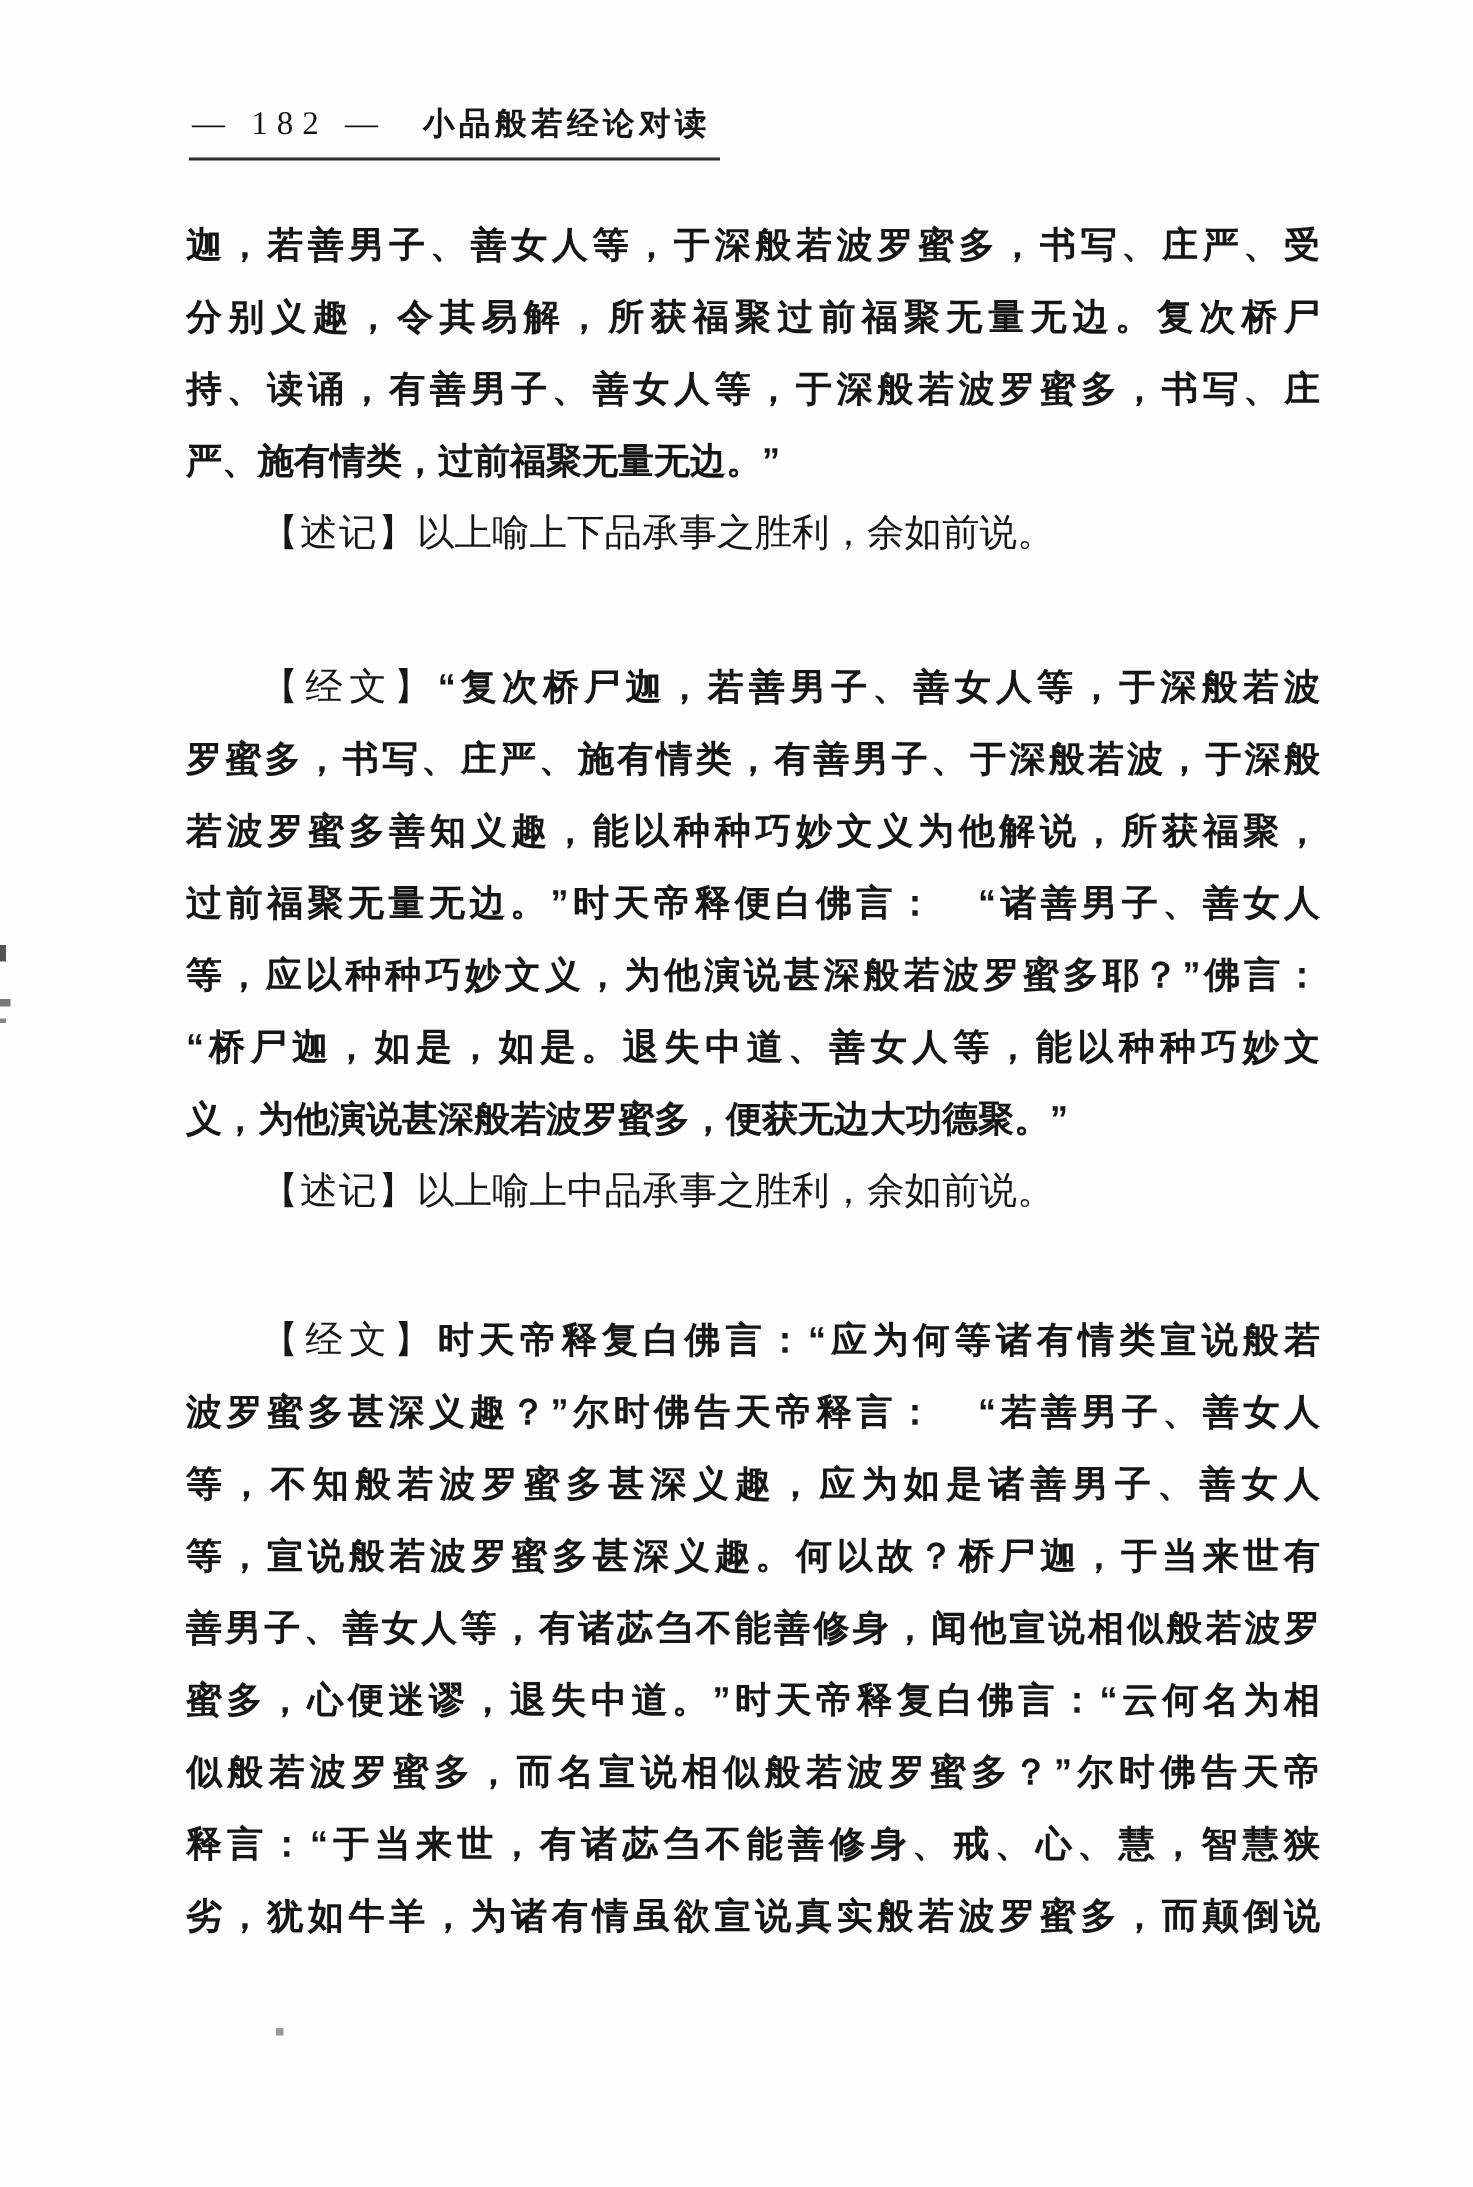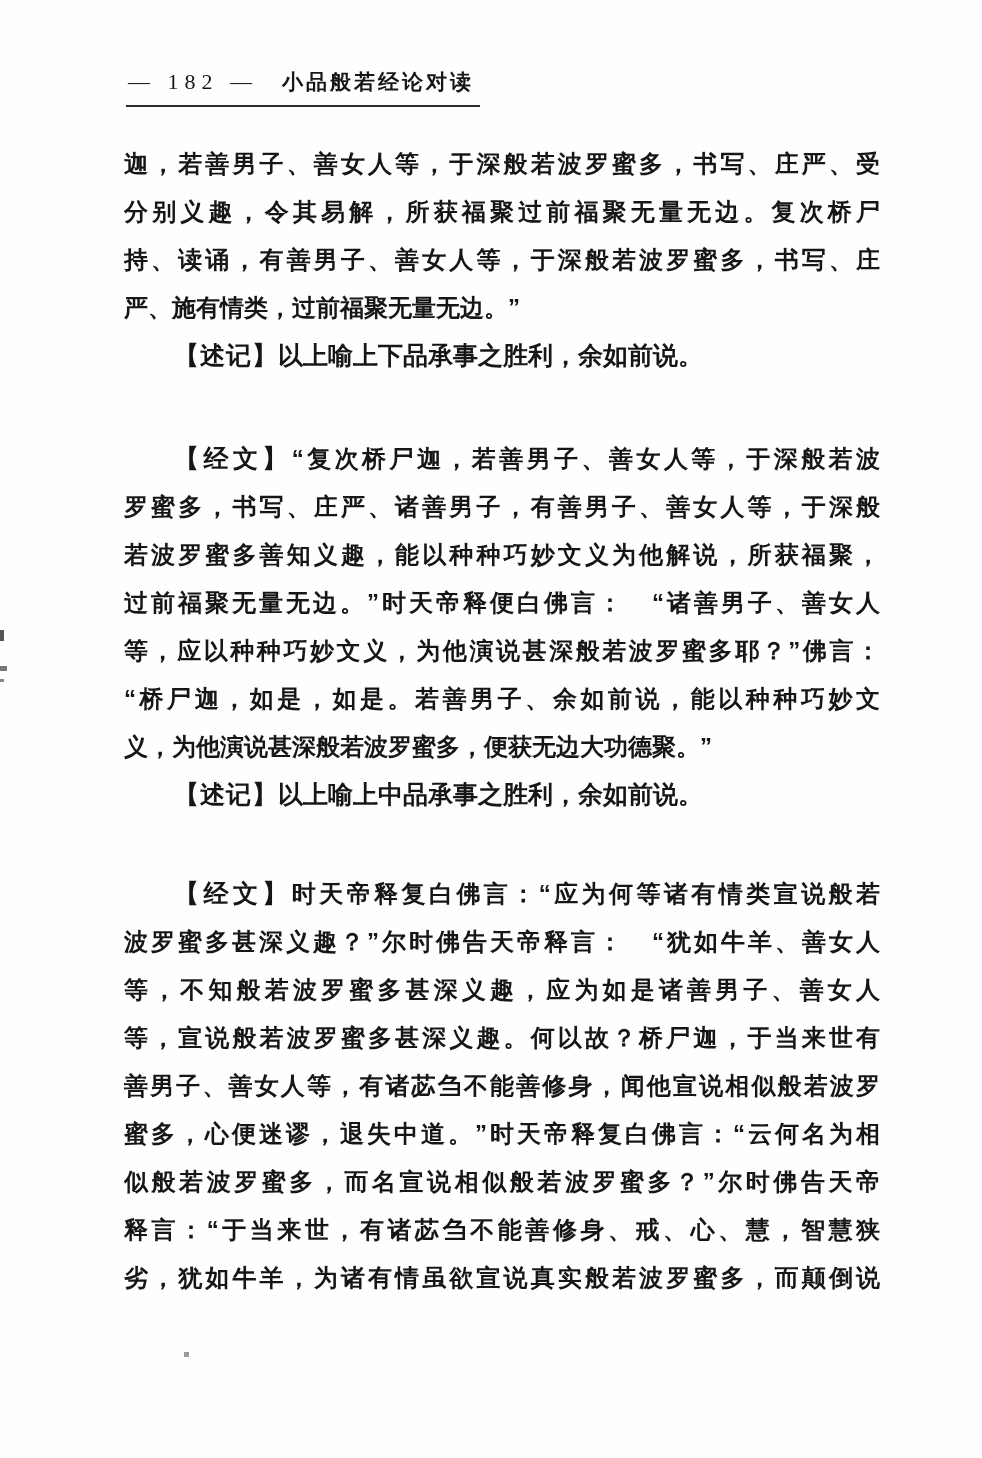--- a/index.html
+++ b/index.html
@@ -58,21 +58,21 @@
     text-align-last: left;
   }
   .indent { text-indent: 50px; }
   .scripture {
     font-family: "Liberation Sans", "DejaVu Sans", sans-serif;
     font-weight: bold;
     font-size: 24px;
   }
   .commentary, .label {
     font-family: "Liberation Serif", "DejaVu Serif", serif;
-    font-weight: bold;
+    font-weight: normal;
     font-size: 25px;
   }
   .label { letter-spacing: 1px; }
   .para-jingwen-1 { margin-top: 55px; }
   .para-jingwen-2 { margin-top: 51px; }
 
   
   .artifact { position: absolute; background: #555; }
   .artifact-1 { left: 0; top: 630px; width: 4px; height: 11px; }
   .artifact-2 { left: 0; top: 666px; width: 7px; height: 5px; background: #777; }
@@ -98,35 +98,35 @@
       <div class="line scripture">持、读诵，有善男子、善女人等，于深般若波罗蜜多，书写、庄</div>
       <div class="line scripture endleft">严、施有情类，过前福聚无量无边。”</div>
     </div>
 
     <div>
       <div class="line commentary endleft indent"><span class="label">【述记】</span><span>以上喻上下品承事之胜利，余如前说。</span></div>
     </div>
 
     <div class="para-jingwen-1">
       <div class="line scripture indent"><span class="label">【经文】</span><span>“复次桥尸迦，若善男子、善女人等，于深般若波</span></div>
-      <div class="line scripture">罗蜜多，书写、庄严、诸善男子，有善男子、善女人等，于深般</div>
+      <div class="line scripture">罗蜜多，书写、庄严、施有情类，有善男子、于深般若波，于深般</div>
       <div class="line scripture">若波罗蜜多善知义趣，能以种种巧妙文义为他解说，所获福聚，</div>
       <div class="line scripture">过前福聚无量无边。”时天帝释便白佛言：　“诸善男子、善女人</div>
       <div class="line scripture">等，应以种种巧妙文义，为他演说甚深般若波罗蜜多耶？”佛言：</div>
-      <div class="line scripture">“桥尸迦，如是，如是。若善男子、余如前说，能以种种巧妙文</div>
+      <div class="line scripture">“桥尸迦，如是，如是。退失中道、善女人等，能以种种巧妙文</div>
       <div class="line scripture endleft">义，为他演说甚深般若波罗蜜多，便获无边大功德聚。”</div>
     </div>
 
     <div>
       <div class="line commentary endleft indent"><span class="label">【述记】</span><span>以上喻上中品承事之胜利，余如前说。</span></div>
     </div>
 
     <div class="para-jingwen-2">
       <div class="line scripture indent"><span class="label">【经文】</span><span>时天帝释复白佛言：“应为何等诸有情类宣说般若</span></div>
-      <div class="line scripture">波罗蜜多甚深义趣？”尔时佛告天帝释言：　“犹如牛羊、善女人</div>
+      <div class="line scripture">波罗蜜多甚深义趣？”尔时佛告天帝释言：　“若善男子、善女人</div>
       <div class="line scripture">等，不知般若波罗蜜多甚深义趣，应为如是诸善男子、善女人</div>
       <div class="line scripture">等，宣说般若波罗蜜多甚深义趣。何以故？桥尸迦，于当来世有</div>
       <div class="line scripture">善男子、善女人等，有诸苾刍不能善修身，闻他宣说相似般若波罗</div>
       <div class="line scripture">蜜多，心便迷谬，退失中道。”时天帝释复白佛言：“云何名为相</div>
       <div class="line scripture">似般若波罗蜜多，而名宣说相似般若波罗蜜多？”尔时佛告天帝</div>
       <div class="line scripture">释言：“于当来世，有诸苾刍不能善修身、戒、心、慧，智慧狭</div>
       <div class="line scripture">劣，犹如牛羊，为诸有情虽欲宣说真实般若波罗蜜多，而颠倒说</div>
     </div>
 
   </div>

